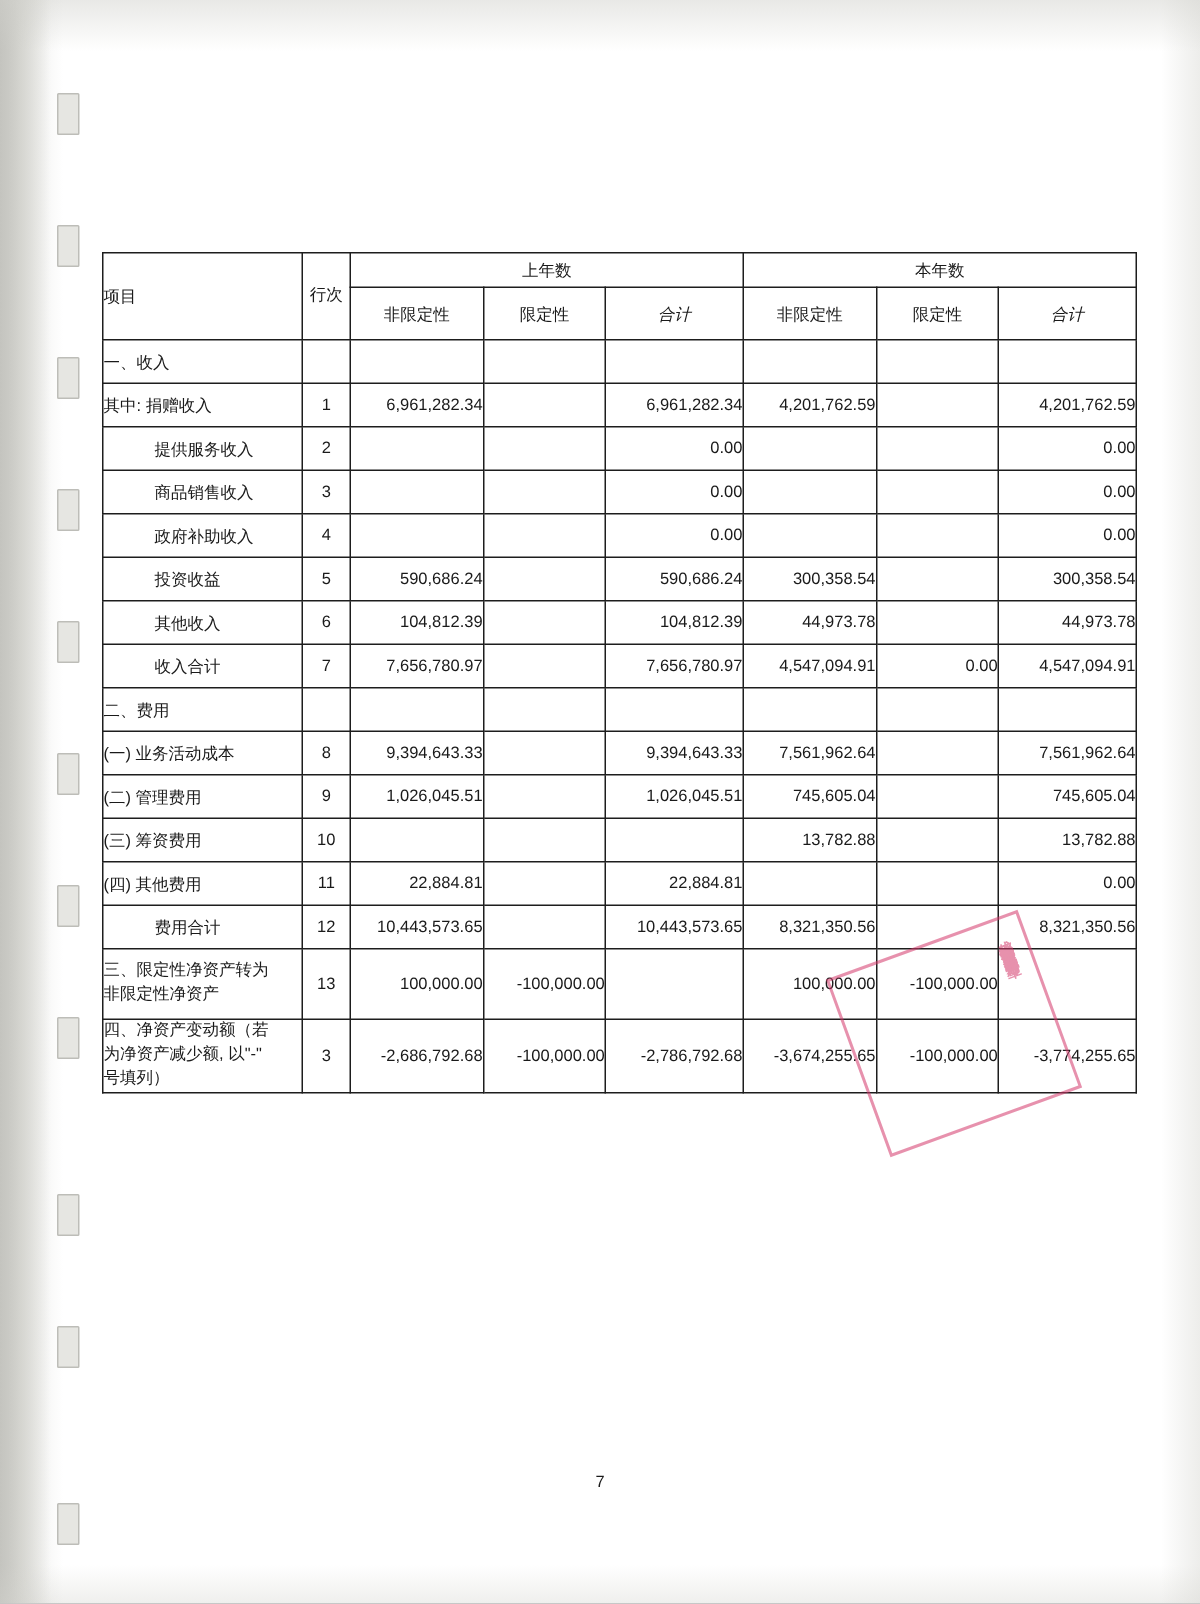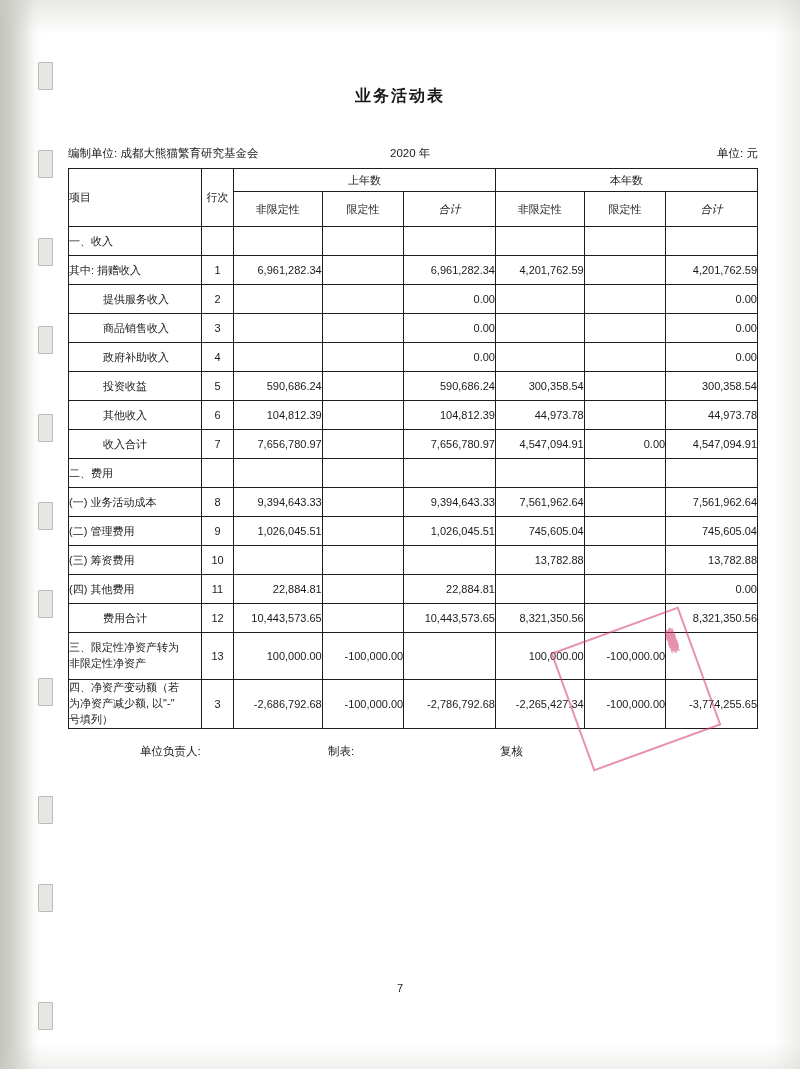--- a/index.html
+++ b/index.html
@@ -175,27 +175,21 @@
   <div class="punch" style="top:238px"></div>
   <div class="punch" style="top:326px"></div>
   <div class="punch" style="top:414px"></div>
   <div class="punch" style="top:502px"></div>
   <div class="punch" style="top:590px"></div>
   <div class="punch" style="top:678px"></div>
   <div class="punch" style="top:796px"></div>
   <div class="punch" style="top:884px"></div>
   <div class="punch" style="top:1002px"></div>
 
-  <div class="doc-title">业务活动表</div>
-
-  <div class="meta-row">
-    <span class="meta-unit-name">编制单位: 成都大熊猫繁育研究基金会</span>
-    <span class="meta-year">2020 年</span>
-    <span class="meta-currency">单位: 元</span>
-  </div>
+
 
   <table class="fin">
     <thead>
       <tr>
         <td class="hdr-item" rowspan="2">项目</td>
         <td class="hdr-row" rowspan="2">行次</td>
         <td class="hdr-group" colspan="3">上年数</td>
         <td class="hdr-group" colspan="3">本年数</td>
       </tr>
       <tr>
@@ -360,32 +354,27 @@
           <td class="val"></td>
         </tr>
         <tr>
           <td class="label multiline">四、净资产变动额（若
 为净资产减少额, 以"-"
 号填列）</td>
           <td class="rowno">3</td>
           <td class="val">-2,686,792.68</td>
           <td class="val">-100,000.00</td>
           <td class="val">-2,786,792.68</td>
-          <td class="val">-2,265,427.34</td>
+          <td class="val">-3,674,255.65</td>
           <td class="val">-100,000.00</td>
           <td class="val">-3,774,255.65</td>
         </tr>
       </tbody>
   </table>
 
   <div class="stamp">
     <div class="sq"></div>
     <div class="txt">成都大熊猫繁育研究基金会财务专用章</div>
   </div>
 
-  <div class="sig-row">
-    <span class="sig-a">单位负责人:</span>
-    <span class="sig-b">制表:</span>
-    <span class="sig-c">复核</span>
-  </div>
 
   <div class="page-number">7</div>
 </div>
 
 </body></html>

